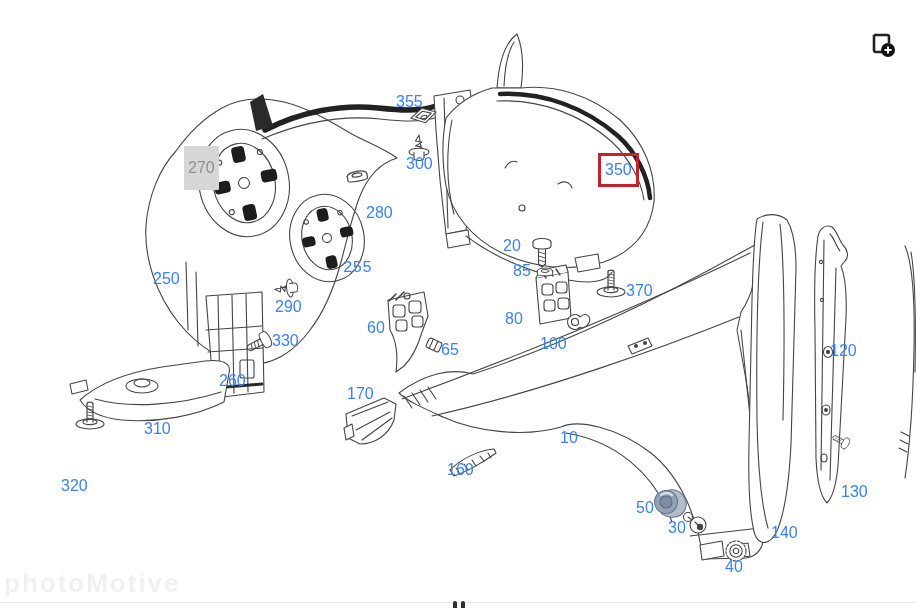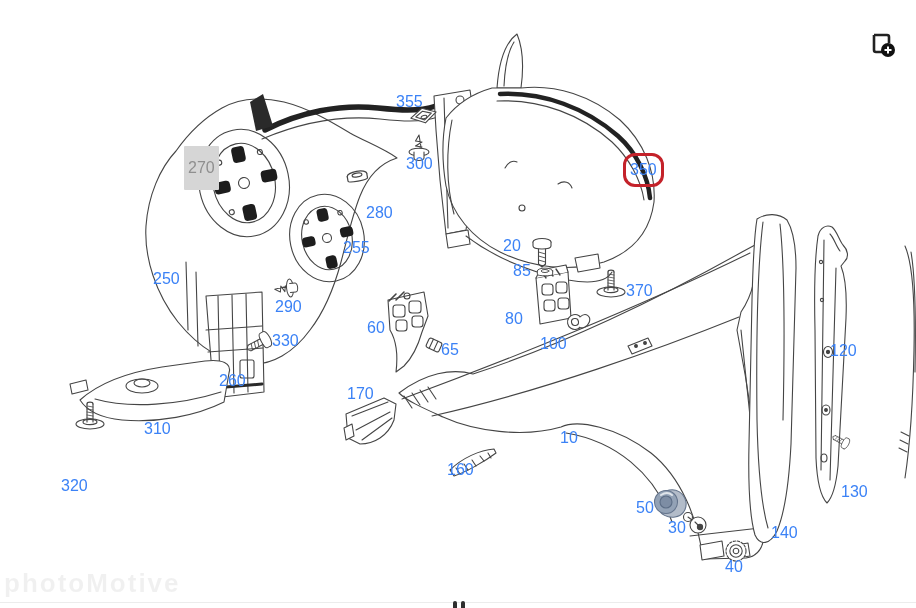--- a/index.html
+++ b/index.html
@@ -244,39 +244,39 @@
       <path d="M-2,-12 C8,-16 16,-10 18,-1 C19,7 14,13 7,14 C0,15 -8,12 -10,4 Z" fill="#b3bcc9" stroke="#64748c"></path>
       <circle cx="-2" cy="-1" r="11.5" fill="#93a2b6" stroke="#64748c"></circle>
       <circle cx="-2" cy="-1" r="6" fill="#7d8da4" stroke="#5d6e86"></circle>
       <path d="M-7,-8 C-3,-10.5 1,-10.5 4,-8" stroke="#dfe4ea" stroke-width="2"></path>
     </g>
   </svg>
 
   <div id="labels-layer">
       <div class="part-label muted" style="left: 184px; top: 146px;">270</div>
       <div class="part-label" style="left: 153px; top: 271px;">250</div>
-      <div class="part-label" style="left: 343px; top: 240px;">255</div>
+      <div class="part-label" style="left: 343px; top: 260px; font-family: Liberation Mono, monospace;">255</div>
       <div class="part-label" style="left: 366px; top: 168px; margin-top: 37px;">280</div>
       <div class="part-label" style="left: 275px; top: 299px;">290</div>
       <div class="part-label" style="left: 272px; top: 333px;">330</div>
       <div class="part-label" style="left: 219px; top: 373px;">260</div>
       <div class="part-label" style="left: 144px; top: 421px;">310</div>
       <div class="part-label" style="left: 61px; top: 430px; margin-top: 48px;">320</div>
       <div class="part-label" style="left: 396px; top: 94px;">355</div>
       <div class="part-label" style="left: 406px; top: 156px;">300</div>
       <div class="part-label" style="left: 367px; top: 320px;">60</div>
       <div class="part-label" style="left: 441px; top: 342px;">65</div>
       <div class="part-label" style="left: 347px; top: 386px;">170</div>
       <div class="part-label" style="left: 447px; top: 462px;">160</div>
       <div class="part-label" style="left: 503px; top: 238px;">20</div>
       <div class="part-label" style="left: 513px; top: 263px;">85</div>
       <div class="part-label" style="left: 505px; top: 311px;">80</div>
       <div class="part-label" style="left: 540px; top: 336px;">100</div>
       <div class="part-label" style="left: 626px; top: 283px;">370</div>
-      <div class="part-label selected" style="left: 623px; top: 153px; border-radius: 12px;">350</div>
+      <div class="part-label selected" style="left: 598px; top: 153px;">350</div>
       <div class="part-label" style="left: 560px; top: 430px;">10</div>
       <div class="part-label" style="left: 636px; top: 500px;">50</div>
       <div class="part-label" style="left: 668px; top: 520px;">30</div>
       <div class="part-label" style="left: 725px; top: 559px;">40</div>
       <div class="part-label" style="left: 771px; top: 525px;">140</div>
       <div class="part-label" style="left: 830px; top: 343px;">120</div>
       <div class="part-label" style="left: 841px; top: 444px; margin-top: 40px;">130</div>
     </div>
 
   <svg class="corner-icon" viewBox="0 0 28 28">

